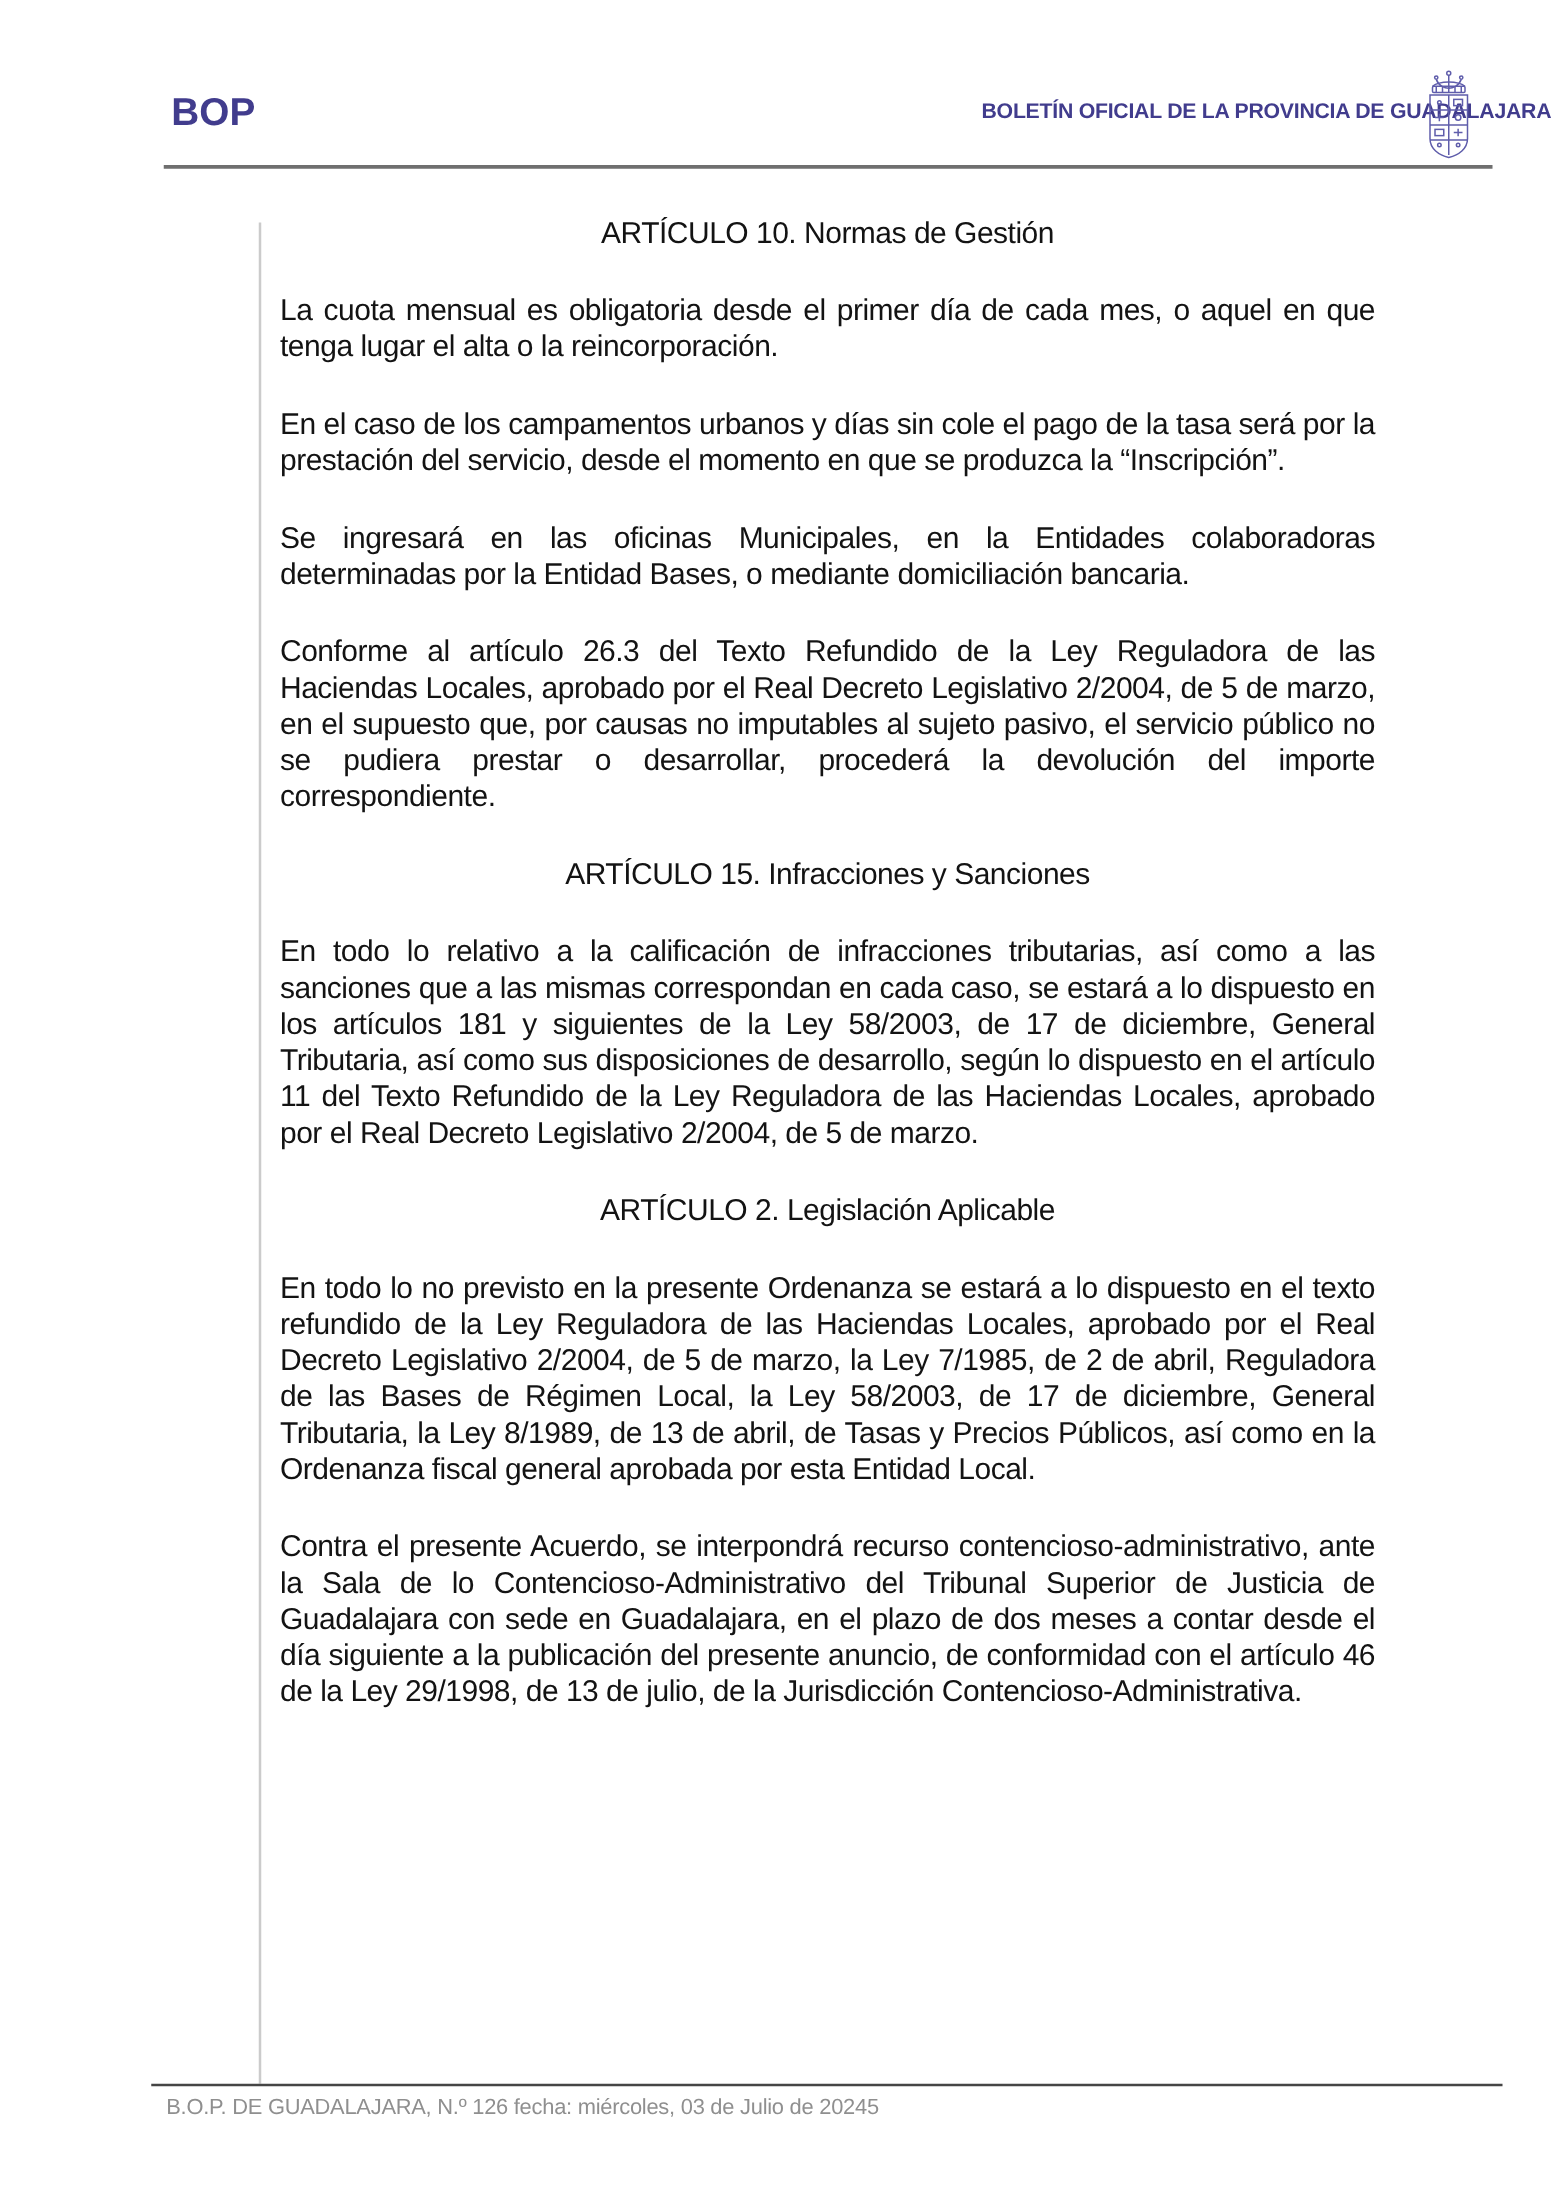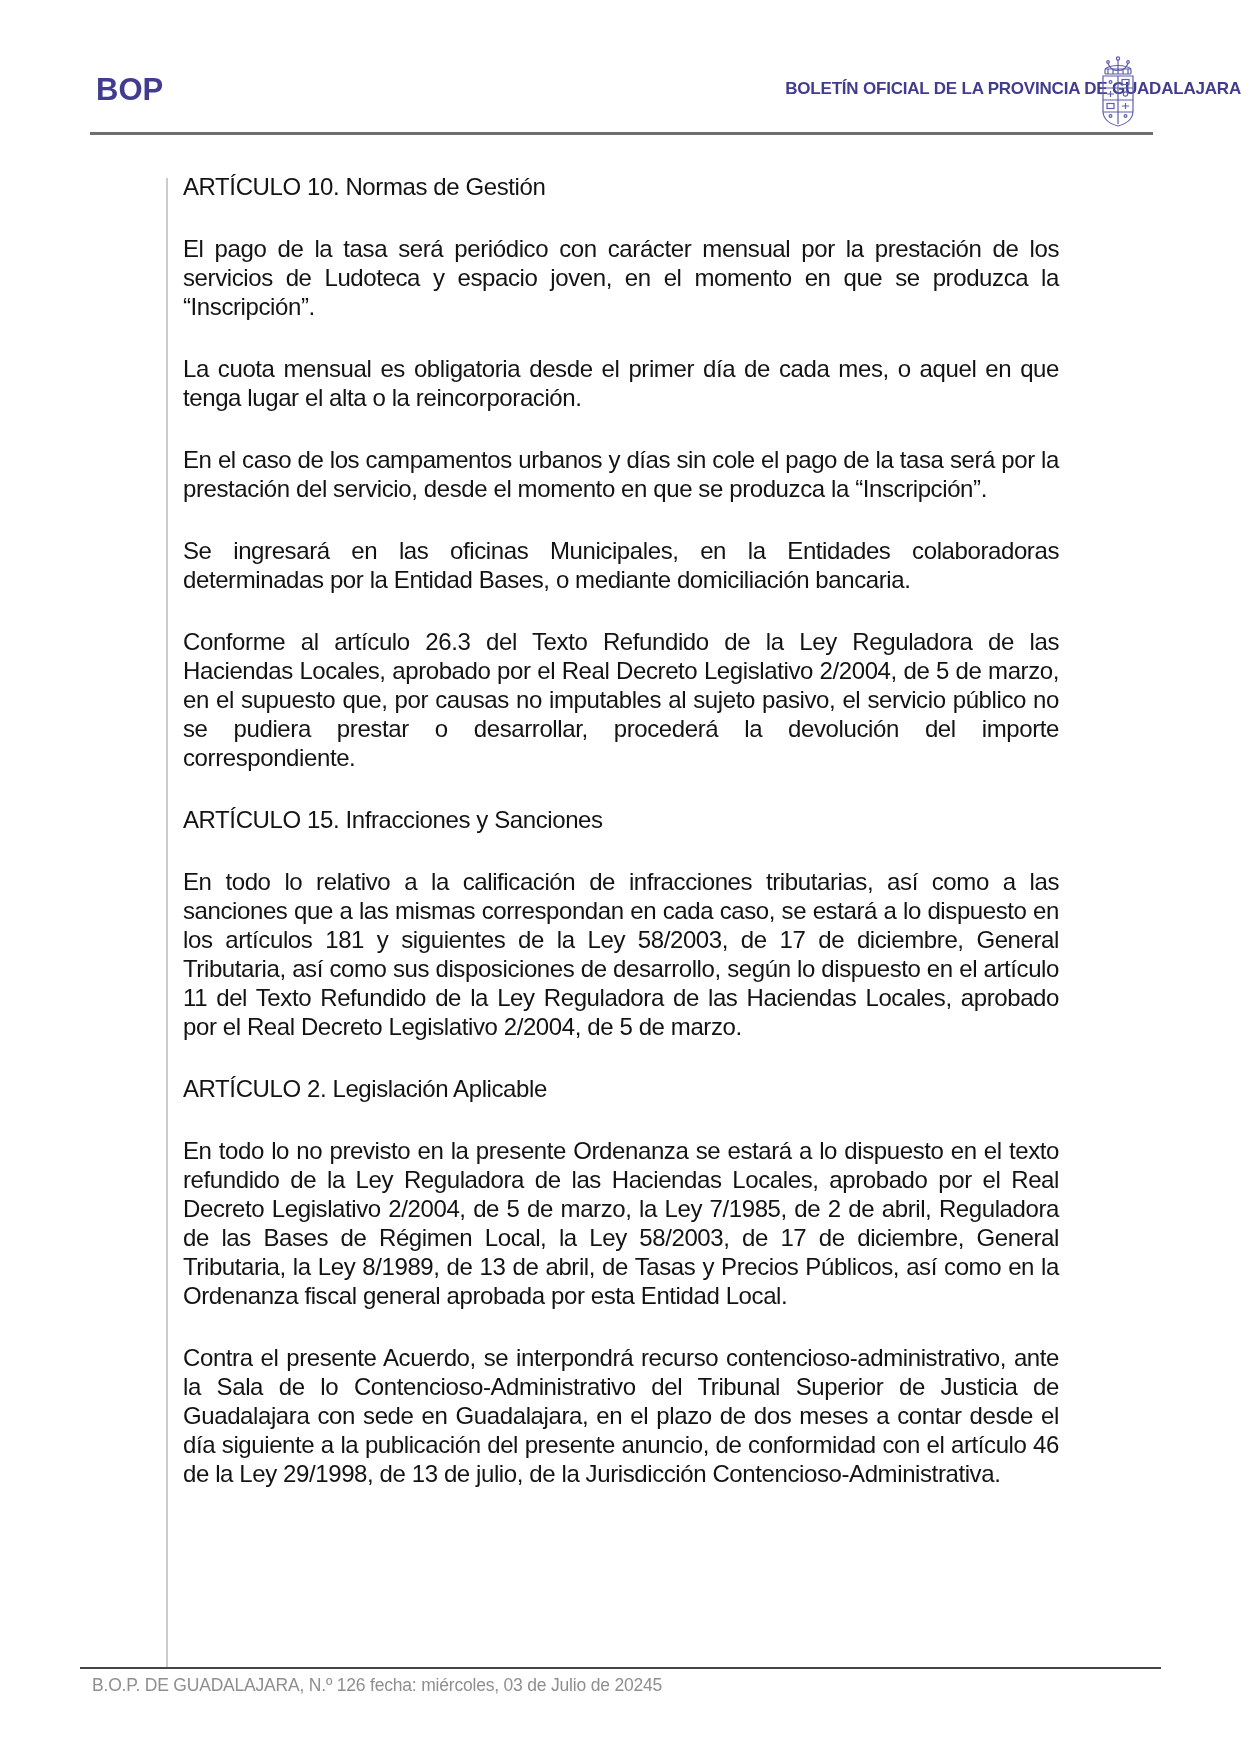--- a/index.html
+++ b/index.html
@@ -3,21 +3,21 @@
 <meta charset="utf-8">
 <style>
   html, body { margin: 0; padding: 0; }
   body {
     width: 1241px; height: 1754px;
     background: #ffffff;
     font-family: "Liberation Sans", sans-serif;
     position: relative;
     overflow: hidden;
   }
-  .page { position: absolute; inset: 0; }
+  .page { position: absolute; inset: 0; margin-left: 41px; }
 
   
   .bop-logo {
     position: absolute; left: 96px; top: 72px;
     font-size: 31px; font-weight: bold; letter-spacing: 0px;
     color: var(--brand, #413c8d);
   }
   .header-title {
     position: absolute; left: 0; right: 0; top: 79px;
     text-align: right;
@@ -45,21 +45,21 @@
   .doc {
     position: absolute; left: 183px; top: 172px; width: 876px;
     color: var(--body_text, #131313);
   }
   .doc p {
     margin: 0 0 33px 0;
     font-size: 24px; line-height: 29px;
     letter-spacing: -0.4px;
     text-align: justify;
   }
-  .doc p.heading { text-align: left; }
+  .doc p.heading { text-align: center; }
 
   
   .footer-rule {
     position: absolute; left: 80px; top: 1667px;
     width: 1081px; height: 2px;
     background: #454545;
   }
   .page-footer {
     position: absolute; left: 92px; top: 1675px; width: 1069px;
     display: flex; align-items: baseline;
@@ -98,21 +98,20 @@
     <circle cx="14.5" cy="61" r="1.4"></circle>
       <circle cx="29.5" cy="61" r="1.4"></circle>
   </svg>
 
   <div class="header-rule"></div>
 
   <div class="v-rule"></div>
 
   <main class="doc" id="doc-body">
       <p class="heading">ARTÍCULO 10. Normas de Gestión</p>
-      <p class="body">El pago de la tasa será periódico con carácter mensual por la prestación de los servicios de Ludoteca y espacio joven, en el momento en que se produzca la “Inscripción”.</p>
       <p class="body">La cuota mensual es obligatoria desde el primer día de cada mes, o aquel en que tenga lugar el alta o la reincorporación.</p>
       <p class="body">En el caso de los campamentos urbanos y días sin cole el pago de la tasa será por la prestación del servicio, desde el momento en que se produzca la “Inscripción”.</p>
       <p class="body">Se ingresará en las oficinas Municipales, en la Entidades colaboradoras determinadas por la Entidad Bases, o mediante domiciliación bancaria.</p>
       <p class="body">Conforme al artículo 26.3 del Texto Refundido de la Ley Reguladora de las Haciendas Locales, aprobado por el Real Decreto Legislativo 2/2004, de 5 de marzo, en el supuesto que, por causas no imputables al sujeto pasivo, el servicio público no se pudiera prestar o desarrollar, procederá la devolución del importe correspondiente.</p>
       <p class="heading">ARTÍCULO 15. Infracciones y Sanciones</p>
       <p class="body">En todo lo relativo a la calificación de infracciones tributarias, así como a las sanciones que a las mismas correspondan en cada caso, se estará a lo dispuesto en los artículos 181 y siguientes de la Ley 58/2003, de 17 de diciembre, General Tributaria, así como sus disposiciones de desarrollo, según lo dispuesto en el artículo 11 del Texto Refundido de la Ley Reguladora de las Haciendas Locales, aprobado por el Real Decreto Legislativo 2/2004, de 5 de marzo.</p>
       <p class="heading">ARTÍCULO 2. Legislación Aplicable</p>
       <p class="body">En todo lo no previsto en la presente Ordenanza se estará a lo dispuesto en el texto refundido de la Ley Reguladora de las Haciendas Locales, aprobado por el Real Decreto Legislativo 2/2004, de 5 de marzo, la Ley 7/1985, de 2 de abril, Reguladora de las Bases de Régimen Local, la Ley 58/2003, de 17 de diciembre, General Tributaria, la Ley 8/1989, de 13 de abril, de Tasas y Precios Públicos, así como en la Ordenanza fiscal general aprobada por esta Entidad Local.</p>
       <p class="body">Contra el presente Acuerdo, se interpondrá recurso contencioso-administrativo, ante la Sala de lo Contencioso-Administrativo del Tribunal Superior de Justicia de Guadalajara con sede en Guadalajara, en el plazo de dos meses a contar desde el día siguiente a la publicación del presente anuncio, de conformidad con el artículo 46 de la Ley 29/1998, de 13 de julio, de la Jurisdicción Contencioso-Administrativa.</p>
     </main>

